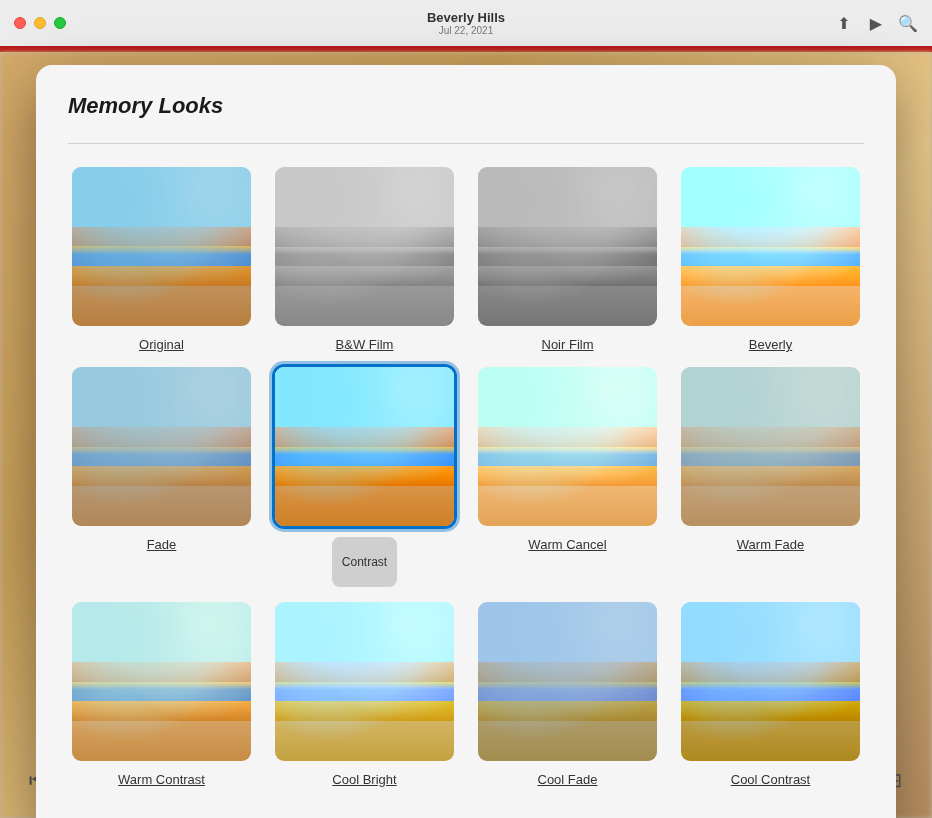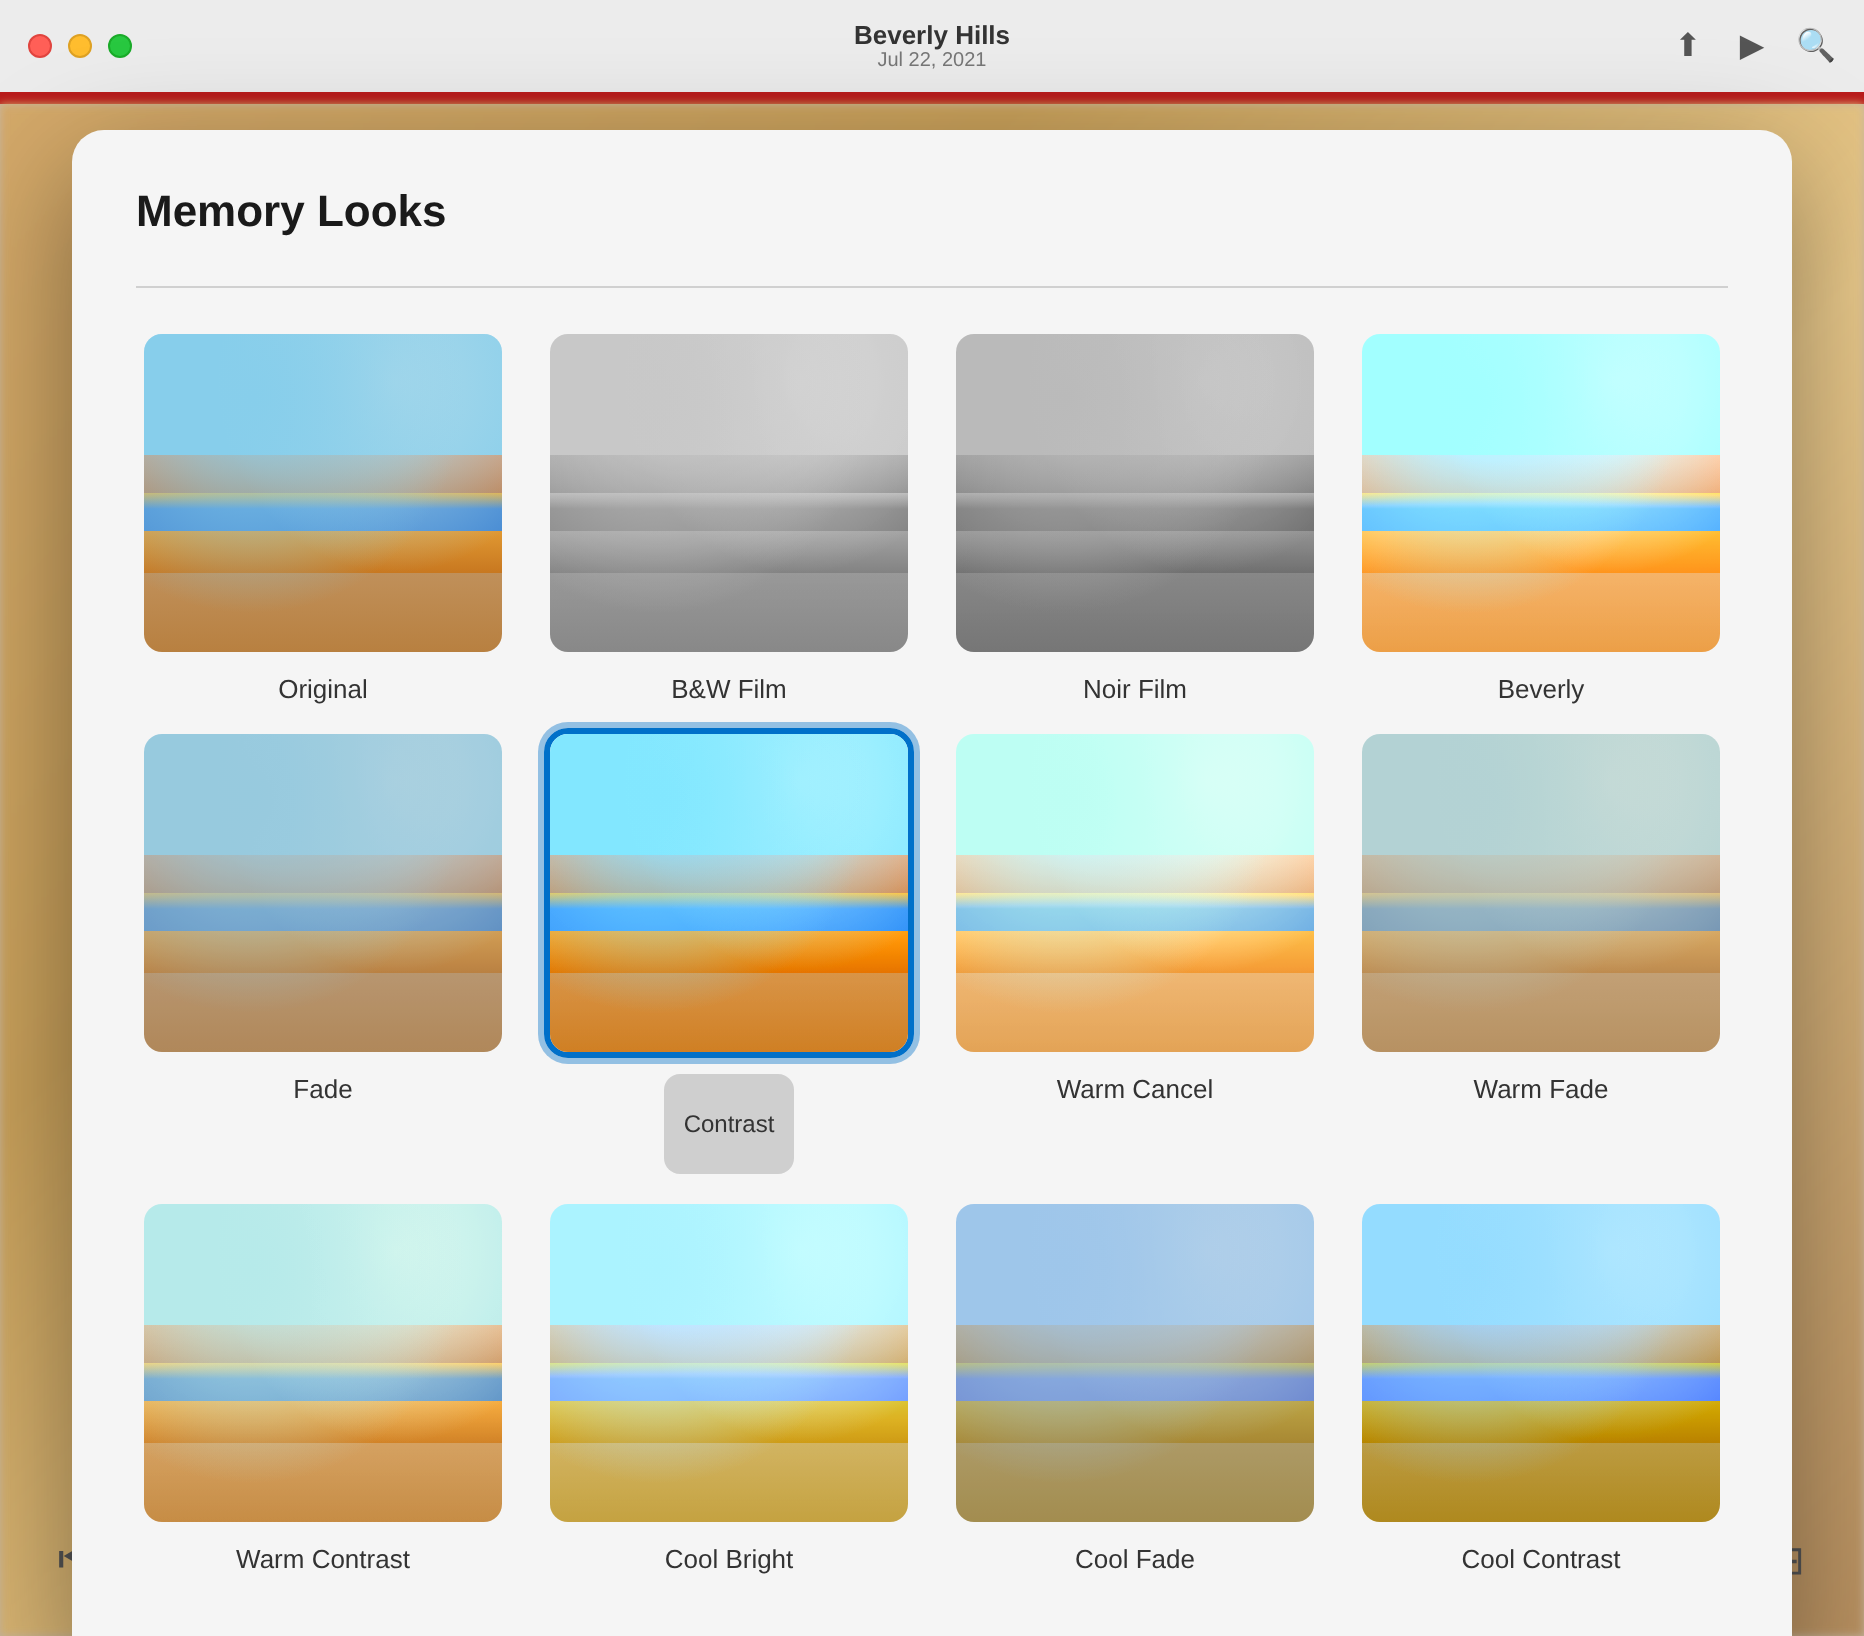--- a/index.html
+++ b/index.html
@@ -121,20 +121,21 @@
       box-shadow: 0 20px 60px rgba(0,0,0,0.4);
       padding: 28px 32px 24px;
       z-index: 10;
     }
 
     .modal-title {
       font-size: 22px;
       font-weight: 700;
       color: #1a1a1a;
       margin-bottom: 24px;
+      font-style: italic;
     }
 
     .divider {
       height: 1px;
       background: #d0d0d0;
       margin-bottom: 20px;
     }
 
     
     .looks-grid {
@@ -162,20 +163,21 @@
     }
 
     .look-thumb.selected {
       border-color: #0070c9;
       box-shadow: 0 0 0 3px rgba(0,112,201,0.4);
     }
 
     .look-label {
       font-size: 13px;
       color: #333;
+      text-decoration: underline;
     }
 
     .look-label-badge {
       font-size: 12px;
       color: #333;
       background: rgba(200,200,200,0.85);
       border-radius: 8px;
       padding: 18px 10px;
       text-align: center;
     }

